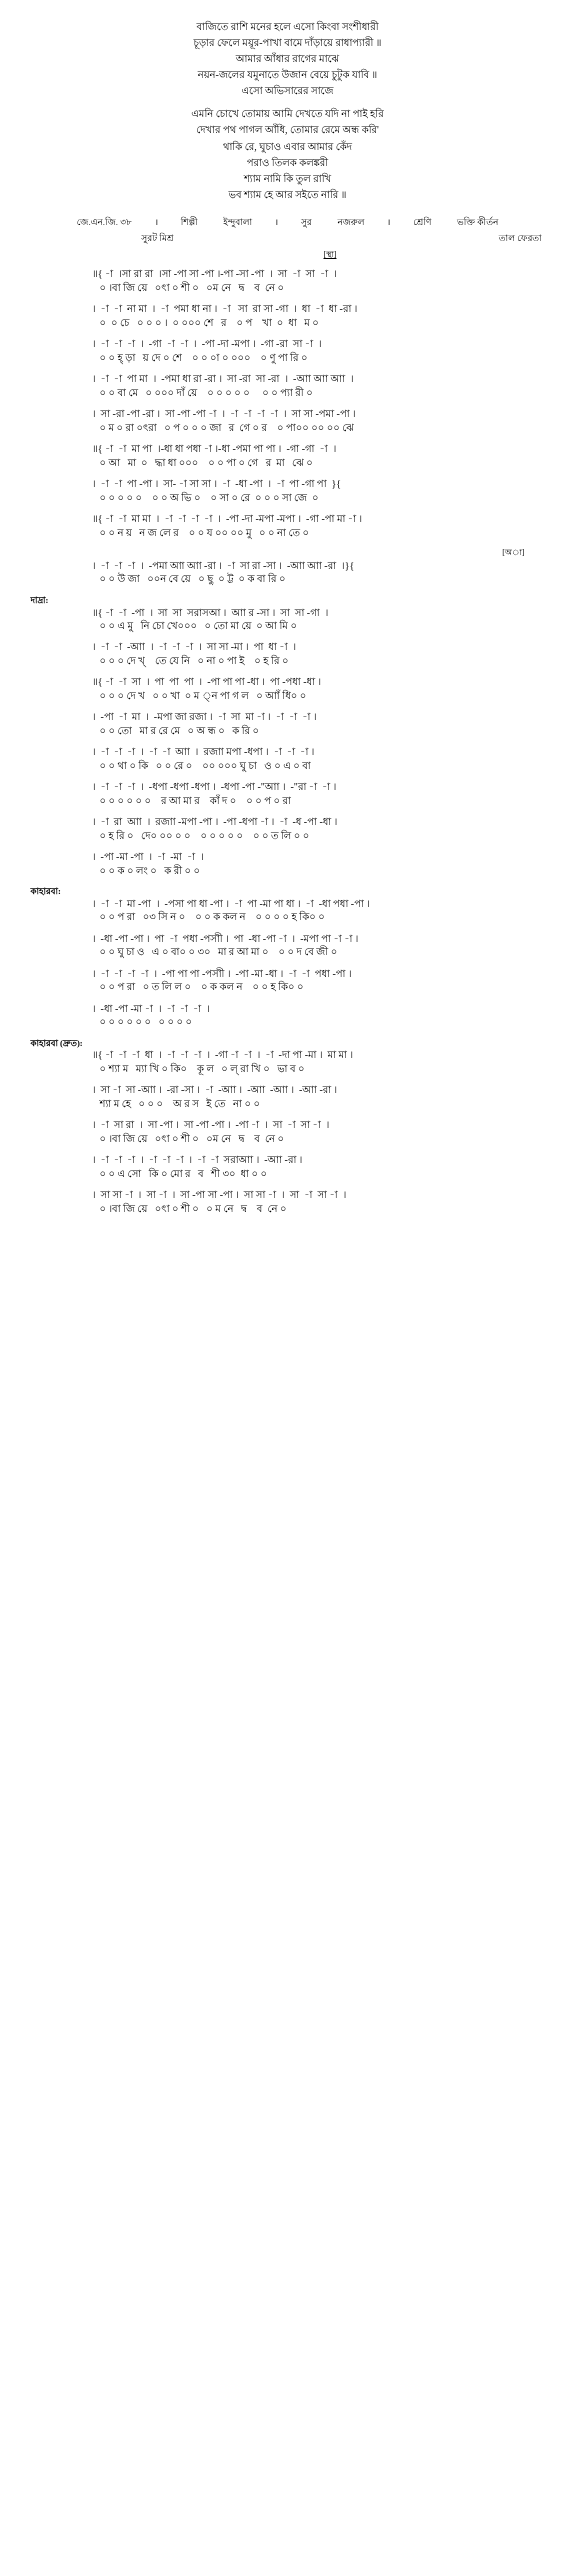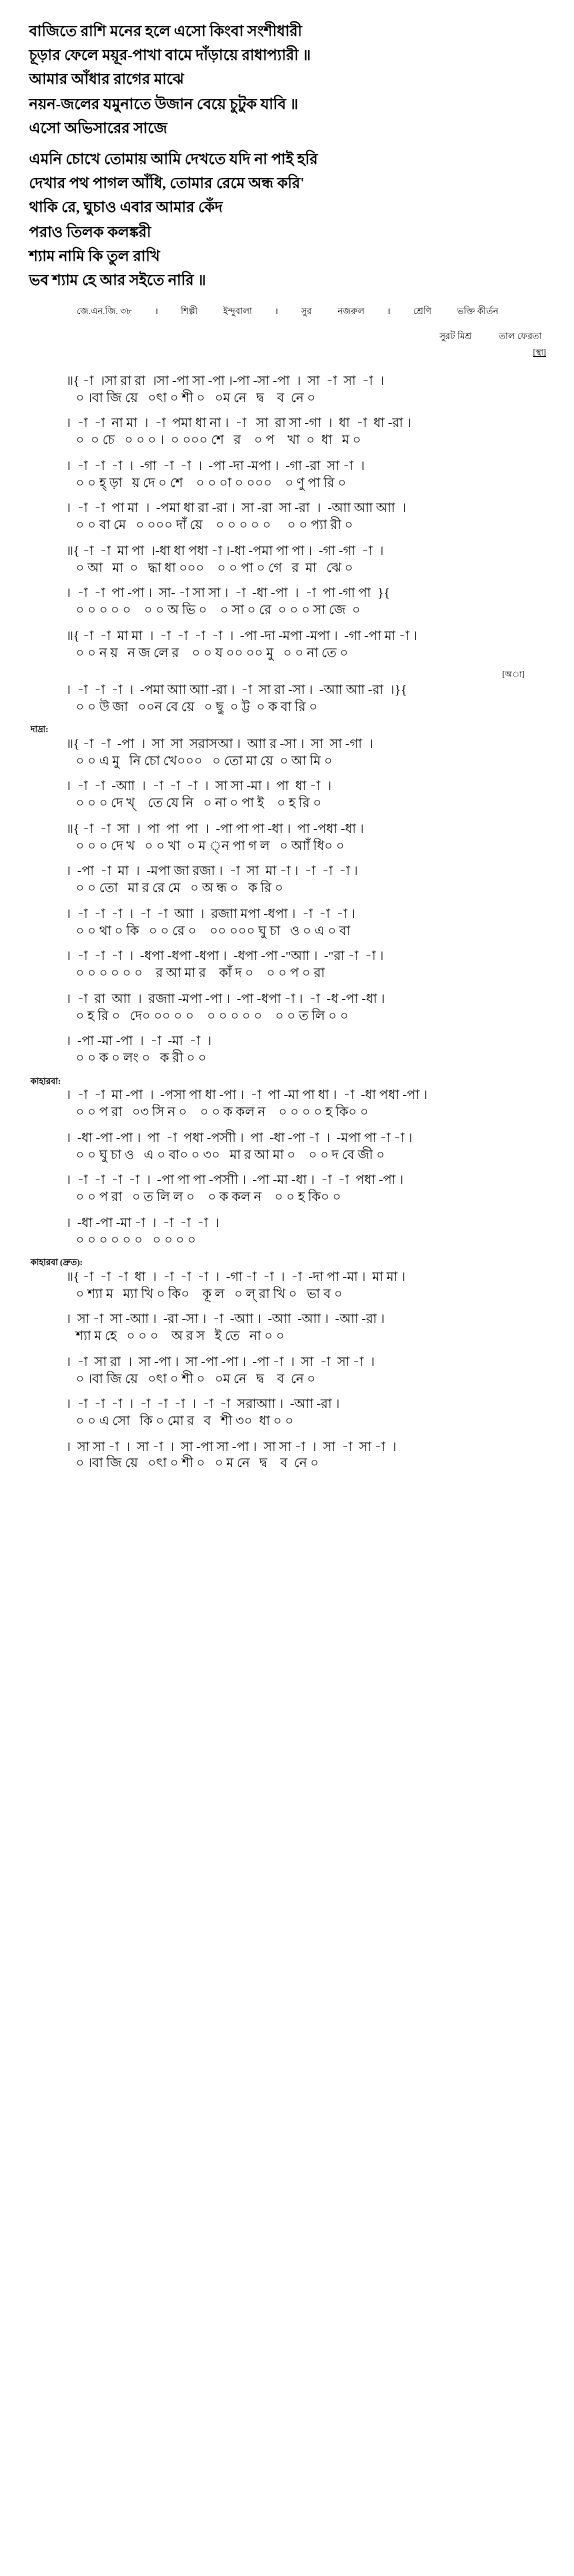--- a/index.html
+++ b/index.html
@@ -15,25 +15,25 @@
   }
   .page {
     width: 575px;
     min-height: 2576px;
     position: relative;
     box-sizing: border-box;
     padding: 18.7px 29px 29px 29px;
   }
   
   .lyric-block {
-    font-size: 15px;
+    text-align: center;
+    font-size: 10px;
     line-height: 1.62;
     margin: 0 auto 11.5px auto;
     width: 100%;
-    font-weight: bold;
   }
   .lyric-line {
     white-space: pre-wrap;
   }
   .stanza-gap {
     height: 6.5px;
   }
   .credits-row1 {
     display: flex;
     justify-content: center;
@@ -42,61 +42,62 @@
   }
   .credits-cell {
     padding: 0 4.3px;
     white-space: nowrap;
   }
   .credits-sep {
     padding: 0 1.4px;
   }
   .credits-row2 {
     display: flex;
-    justify-content: flex-end;
+    justify-content: space-between;
     gap: 18.7px;
     font-size: 9px;
-    margin-top: 10px;
+    margin-top: 1px;
     padding-left: 108px;
   }
   
   .notation {
     font-size: 8px;
     line-height: 1.18;
     margin-top: 4.3px;
   }
   .sec-label {
     font-size: 8.6px;
     font-weight: bold;
     margin: 8.6px 0 1.4px 0;
     padding-left: 1.4px;
   }
   .sthayi-tag {
-    text-align: right;
+    text-align: center;
     padding-left: 85px;
     font-size: 8px;
-    margin-bottom: 15px;
+    margin-bottom: 9px;
     text-decoration: underline;
   }
   .antara-tag {
     text-align: right;
     padding-right: 21.6px;
     font-size: 8px;
     margin: 5.7px 0 2.2px 0;
   }
   .bar-group {
     margin: 0 0 9.3px 0;
     padding-left: 37px;
   }
   .n-row {
     white-space: pre;
     font-family: "Liberation Serif", "DejaVu Serif", serif;
-    font-size: 13px;
+    font-size: 10px;
     letter-spacing: 0px;
     line-height: 1.25;
+    margin-left: 26px;
   }
   .n-row.upper { margin-bottom: 0.7px; }
   .n-row.lower { }
 </style>
 </head>
 <body>
 
 <div class="page">
 
   <div class="lyric-block">
@@ -147,20 +148,24 @@
     </div>
     <div class="bar-group">
       <div class="n-row upper">।  -া  -া  -া  ।  -গা  -া  -া  ।  -পা -দা -মপা ।  -গা -রা  সা -া  ।</div>
       <div class="n-row lower">   ০ ০ হ্ ড়া   য় দে ০ শে    ০ ০ ০া ০ ০০০    ০ ণু পা রি ০</div>
     </div>
     <div class="bar-group">
       <div class="n-row upper">।  -া  -া  পা মা  ।  -পমা ধা রা -রা ।  সা -রা  সা -রা  ।  -আা আা আা  ।</div>
       <div class="n-row lower">   ০ ০ বা মে   ০ ০০০ দাঁ য়ে    ০ ০ ০ ০ ০     ০ ০ প্যা রী ০</div>
     </div>
     <div class="bar-group">
+      <div class="n-row upper">।  সা -রা -পা -রা ।  সা -পা -পা -া  ।  -া  -া  -া  -া  ।  সা সা -পমা -পা ।</div>
+      <div class="n-row lower">   ০ ম ০ রা ০ৎরা   ০ প ০ ০ ০ জা   র  গে ০ র    ০ পা০০ ০০ ০০ ঝে</div>
+    </div>
+    <div class="bar-group">
       <div class="n-row upper">॥{ -া  -া  মা পা  ।-ধা ধা পধা -া ।-ধা -পমা পা পা ।  -গা -গা  -া  ।</div>
       <div class="n-row lower">   ০ আ   মা  ০   দ্ধা ধা ০০০    ০ ০ পা ০ গে   র  মা   ঝে ০</div>
     </div>
     <div class="bar-group">
       <div class="n-row upper">।  -া  -া  পা -পা ।  সা- -া সা সা ।  -া  -ধা -পা  ।  -া  পা -গা পা  }{</div>
       <div class="n-row lower">   ০ ০ ০ ০ ০    ০ ০ অ ভি ০    ০ সা ০ রে  ০ ০ ০ সা জে  ০</div>
     </div>
     <div class="bar-group">
       <div class="n-row upper">॥{ -া  -া  মা মা  ।  -া  -া  -া  -া  ।  -পা -দা -মপা -মপা ।  -গা -পা মা -া ।</div>
       <div class="n-row lower">   ০ ০ ন য়   ন জ লে র    ০ ০ য ০০ ০০ মু   ০ ০ না তে ০</div>

